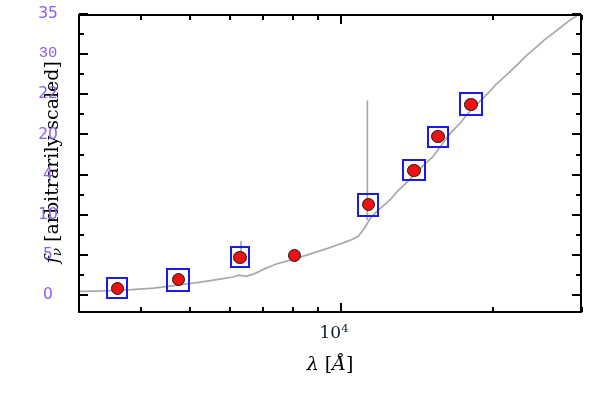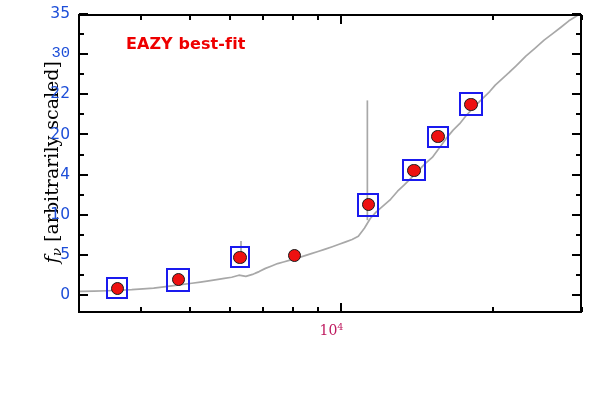--- a/index.html
+++ b/index.html
@@ -11,23 +11,23 @@
   
   #plotbox{position:absolute;left:78px;top:14px;width:504px;height:299px;
            border:2.6px solid #000;box-sizing:border-box;background:#fff;}
   #clip{position:absolute;left:0;top:0;width:100%;height:100%;overflow:hidden;}
   #clip svg{display:block;}
 
   
   .ytick{position:absolute;left:78px;height:0;border-top:2.2px solid #000;width:9px;}
   .ytick.minor{width:5px;}
   .xtick{position:absolute;width:0;border-left:2.2px solid #000;}
-  .ylab{position:absolute;text-align:right;font-size:15.5px;color:#1d4ed8;
+  .ylab{position:absolute;text-align:center;font-size:15.5px;color:#8b5cf6;
         line-height:1;white-space:nowrap;}
-  .xlab{position:absolute;font-size:14px;color:#be185d;white-space:nowrap;}
+  .xlab{position:absolute;font-size:17px;color:#0f172a;white-space:nowrap;}
 
   
   #ytitle{position:absolute;left:-98px;top:150px;width:300px;
           transform:rotate(-90deg);transform-origin:center center;
           text-align:center;font-size:19px;color:#000;white-space:nowrap;
           font-family:"DejaVu Serif","Liberation Serif",serif;}
   #xtitle{position:absolute;left:78px;top:352px;width:504px;text-align:center;
           font-size:19px;color:#000;
           font-family:"DejaVu Serif","Liberation Serif",serif;}
   .mi{font-style:italic;}
@@ -46,20 +46,24 @@
 </style>
 </head>
 <body>
 
 <div id="fig">
 
   <div id="ytitle">
     <span class="mi">f</span><span class="sub">ν</span><span> [arbitrarily scaled]</span>
   </div>
 
+  <div id="xtitle">
+    <span class="mi">λ</span>
+    <span>[</span><span class="mi">Å</span><span>]</span>
+  </div>
 
   <div id="plotbox">
     <div id="clip">
       <svg id="sedsvg" width="504" height="299">
         <g id="spike-group">
             <line x1="161.00" x2="161.00" y1="225.05" y2="244.34" stroke="#a8a8a8" stroke-width="1.7"></line>
             <line x1="287.36" x2="287.36" y1="84.40" y2="204.16" stroke="#a8a8a8" stroke-width="1.7"></line>
           </g>
         <path id="sedpath" fill="none" stroke="#a8a8a8" stroke-width="1.7" stroke-linejoin="round" stroke-linecap="round" d="M0.00,275.29 L14.13,275.05 L27.40,274.73 L39.91,274.24 L51.74,273.68 L62.97,272.88 L73.65,272.07 L83.83,270.87 L93.56,269.66 L102.88,268.46 L111.81,267.25 L120.40,266.05 L128.66,264.84 L136.62,263.63 L144.30,262.43 L151.72,261.22 L158.90,259.21 L165.85,260.42 L172.58,258.41 L179.12,255.60 L185.46,252.38 L191.63,249.97 L197.62,247.56 L203.46,245.95 L209.15,244.34 L214.69,242.74 L222.75,240.33 L230.52,237.91 L238.02,235.50 L245.28,233.09 L252.30,230.68 L259.11,228.27 L265.71,225.86 L272.12,223.45 L278.34,220.23 L284.39,212.19 L290.28,202.55 L296.02,196.12 L303.44,189.69 L310.62,183.26 L317.56,175.22 L324.30,168.79 L330.83,162.36 L337.18,155.93 L344.86,147.89 L352.28,141.46 L359.46,131.82 L366.41,122.17 L373.14,114.13 L379.68,107.70 L386.02,99.67 L392.19,93.24 L398.19,86.81 L404.02,81.18 L409.71,75.55 L415.25,69.12 L425.93,59.48 L436.11,49.83 L445.84,40.19 L455.16,32.15 L464.09,24.11 L472.68,17.68 L480.94,11.25 L488.90,4.82 L496.58,0.00 L504.00,-6.43"></path>
       </svg>
@@ -74,21 +78,20 @@
         <div class="opt" title="8000 A, 5.2" style="left: 208.088px; top: 232.922px; height: 13.2px; width: 13.2px; background: rgb(238, 17, 17); border-color: rgb(26, 26, 26);"></div>
         <div class="obox" style="left: 277.337px; top: 176.884px; width: 22px; height: 24px; border-color: rgb(26, 26, 238);"></div>
         <div class="opt" title="11200 A, 11.5" style="left: 281.737px; top: 182.284px; height: 13.2px; width: 13.2px; background: rgb(238, 17, 17); border-color: rgb(26, 26, 26);"></div>
         <div class="obox" style="left: 322.03px; top: 143.323px; width: 24px; height: 22px; border-color: rgb(26, 26, 238);"></div>
         <div class="opt" title="13800 A, 15.8" style="left: 327.43px; top: 147.723px; height: 13.2px; width: 13.2px; background: rgb(238, 17, 17); border-color: rgb(26, 26, 26);"></div>
         <div class="obox" style="left: 347.041px; top: 109.565px; width: 22px; height: 22px; border-color: rgb(26, 26, 238);"></div>
         <div class="opt" title="15400 A, 20" style="left: 351.441px; top: 113.965px; height: 13.2px; width: 13.2px; background: rgb(238, 17, 17); border-color: rgb(26, 26, 26);"></div>
         <div class="obox" style="left: 378.969px; top: 76.414px; width: 24px; height: 24px; border-color: rgb(26, 26, 238);"></div>
         <div class="opt" title="17900 A, 24" style="left: 384.369px; top: 81.814px; height: 13.2px; width: 13.2px; background: rgb(238, 17, 17); border-color: rgb(26, 26, 26);"></div>
       </div>
-    <div id="annot" style="left: 45.9046px; top: 18.1317px; color: rgb(238, 0, 0);">EAZY best-fit</div>
   </div>
 
   <div id="yticks">
       <div class="ytick" style="top: 294.217px; width: 9px; left: 79px;"></div>
       <div class="ytick" style="top: 294.217px; width: 9px; left: 572px;"></div>
       <div class="ytick" style="top: 254.029px; width: 9px; left: 79px;"></div>
       <div class="ytick" style="top: 254.029px; width: 9px; left: 572px;"></div>
       <div class="ytick" style="top: 213.841px; width: 9px; left: 79px;"></div>
       <div class="ytick" style="top: 213.841px; width: 9px; left: 572px;"></div>
       <div class="ytick" style="top: 173.653px; width: 9px; left: 79px;"></div>

